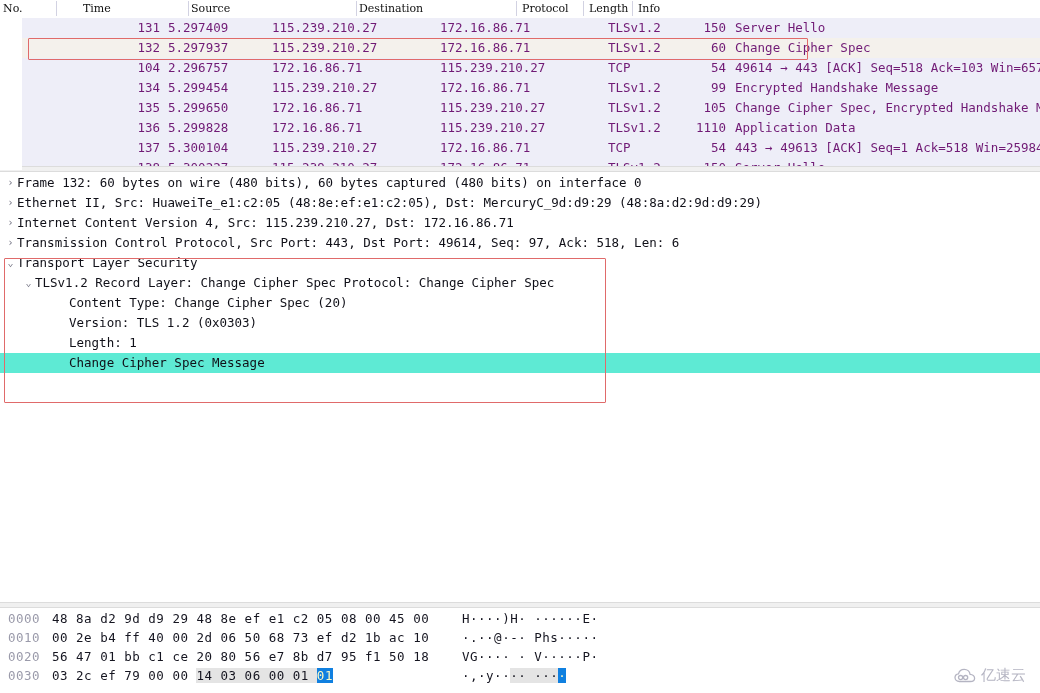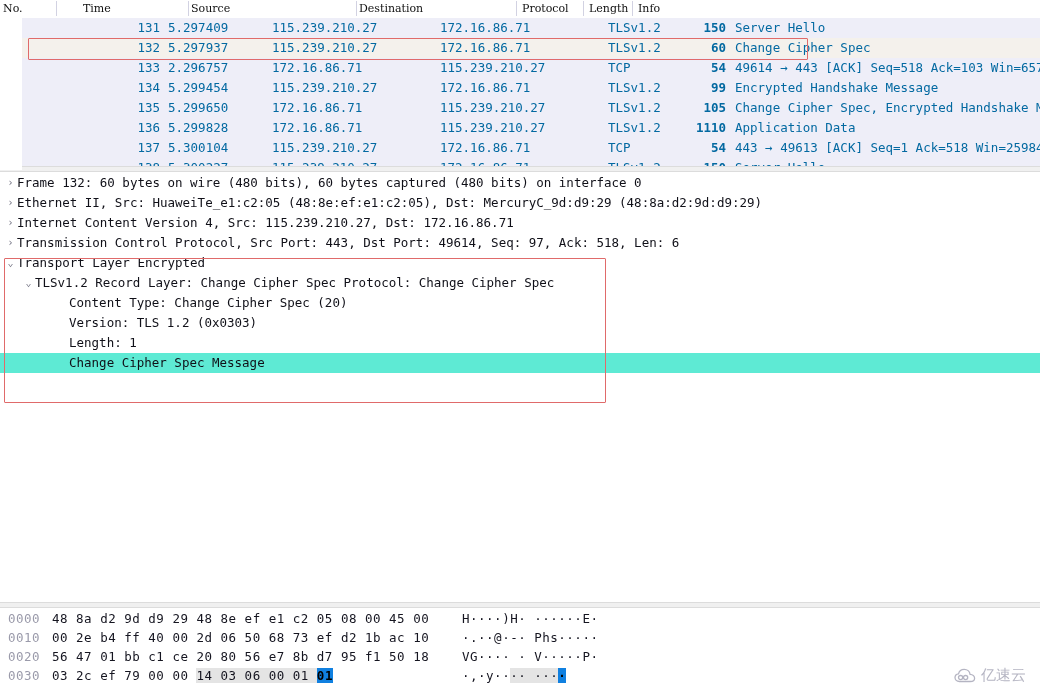--- a/index.html
+++ b/index.html
@@ -50,35 +50,35 @@
     position: absolute;
     left: 0; top: 18px; right: 0; bottom: 0;
     overflow: hidden;
   }
   .prow {
     position: relative;
     height: 20px;
     line-height: 20px;
     white-space: nowrap;
     background: #eeeef8;
-    color: #0369a1;
+    color: #701a75;
   }
   .prow.alt { background: #f4f1ec; }
   .prow span.cell {
     position: absolute;
     top: 0;
     font-family: "DejaVu Sans Mono", "Liberation Mono", monospace;
     font-size: 12.5px;
   }
   .cell.c-no    { left: 100px; width: 60px; text-align: right; }
   .cell.c-time  { left: 168px; }
   .cell.c-src   { left: 272px; }
   .cell.c-dst   { left: 440px; }
   .cell.c-proto { left: 608px; }
-  .cell.c-len   { left: 672px; width: 54px; text-align: right; font-weight: bold; }
+  .cell.c-len   { left: 672px; width: 54px; text-align: right; }
   .cell.c-info  { left: 735px; }
 
   
   #list-gutter {
     position: absolute;
     left: 0; top: 18px; width: 22px; bottom: 0;
     background: #ffffff;
     z-index: 4;
   }
   #list-scrollbar-track {
@@ -163,21 +163,21 @@
     font-size: 12.5px;
   }
   .hoff {
     position: absolute; left: 8px; top: 0;
     color: #9a9aaa;
     letter-spacing: 0.5px;
   }
   .hbytes { position: absolute; left: 52px; top: 0; color: #151520; letter-spacing: 0.5px; }
   .hascii { position: absolute; left: 462px; top: 0; color: #151520; letter-spacing: 0.5px; }
   .hl-gray { background: #e4e4e4; }
-  .hl-blue { background: #1080e0; color: #000000; font-weight: bold; }
+  .hl-blue { background: #1080e0; color: #fef9c3; }
 
   
   #watermark {
     position: absolute;
     right: 14px; bottom: 8px;
     display: flex; align-items: center; gap: 5px;
     color: #a8a8b8;
     font-family: "DejaVu Sans", "Liberation Sans", sans-serif;
     font-size: 15px;
     opacity: 0.85;
@@ -219,21 +219,21 @@
       <div class="prow alt">
         <span class="cell c-no">132</span>
         <span class="cell c-time">5.297937</span>
         <span class="cell c-src">115.239.210.27</span>
         <span class="cell c-dst">172.16.86.71</span>
         <span class="cell c-proto">TLSv1.2</span>
         <span class="cell c-len">60</span>
         <span class="cell c-info">Change Cipher Spec</span>
       </div>
       <div class="prow">
-        <span class="cell c-no">133</span>
+        <span class="cell c-no">104</span>
         <span class="cell c-time">2.296757</span>
         <span class="cell c-src">172.16.86.71</span>
         <span class="cell c-dst">115.239.210.27</span>
         <span class="cell c-proto">TCP</span>
         <span class="cell c-len">54</span>
         <span class="cell c-info">49614 → 443 [ACK] Seq=518 Ack=103 Win=65792 Len=0</span>
       </div>
       <div class="prow">
         <span class="cell c-no">134</span>
         <span class="cell c-time">5.299454</span>
@@ -286,21 +286,21 @@
   <div id="list-scrollbar-thumb"></div>
 </div>
 
 <div class="splitter" id="splitter-1"></div>
 
 <div id="detail-pane">
     <div class="trow"><span class="d0" style="display: inline-block;"></span><span class="chev">›</span><span class="tlabel">Frame 132: 60 bytes on wire (480 bits), 60 bytes captured (480 bits) on interface 0</span></div>
     <div class="trow"><span class="d0" style="display: inline-block;"></span><span class="chev">›</span><span class="tlabel">Ethernet II, Src: HuaweiTe_e1:c2:05 (48:8e:ef:e1:c2:05), Dst: MercuryC_9d:d9:29 (48:8a:d2:9d:d9:29)</span></div>
     <div class="trow"><span class="d0" style="display: inline-block;"></span><span class="chev">›</span><span class="tlabel">Internet Content Version 4, Src: 115.239.210.27, Dst: 172.16.86.71</span></div>
     <div class="trow"><span class="d0" style="display: inline-block;"></span><span class="chev">›</span><span class="tlabel">Transmission Control Protocol, Src Port: 443, Dst Port: 49614, Seq: 97, Ack: 518, Len: 6</span></div>
-    <div class="trow"><span class="d0" style="display: inline-block;"></span><span class="chev">⌄</span><span class="tlabel">Transport Layer Encrypted</span></div>
+    <div class="trow"><span class="d0" style="display: inline-block;"></span><span class="chev">⌄</span><span class="tlabel">Transport Layer Security</span></div>
     <div class="trow"><span class="d1" style="display: inline-block;"></span><span class="chev">⌄</span><span class="tlabel">TLSv1.2 Record Layer: Change Cipher Spec Protocol: Change Cipher Spec</span></div>
     <div class="trow"><span class="d2" style="display: inline-block;"></span><span class="chev"></span><span class="tlabel">Content Type: Change Cipher Spec (20)</span></div>
     <div class="trow"><span class="d2" style="display: inline-block;"></span><span class="chev"></span><span class="tlabel">Version: TLS 1.2 (0x0303)</span></div>
     <div class="trow"><span class="d2" style="display: inline-block;"></span><span class="chev"></span><span class="tlabel">Length: 1</span></div>
     <div class="trow sel"><span class="d2" style="display: inline-block;"></span><span class="chev"></span><span class="tlabel">Change Cipher Spec Message</span></div>
   </div>
 
 <div class="splitter" id="splitter-2"></div>
 
 <div id="hex-pane">

